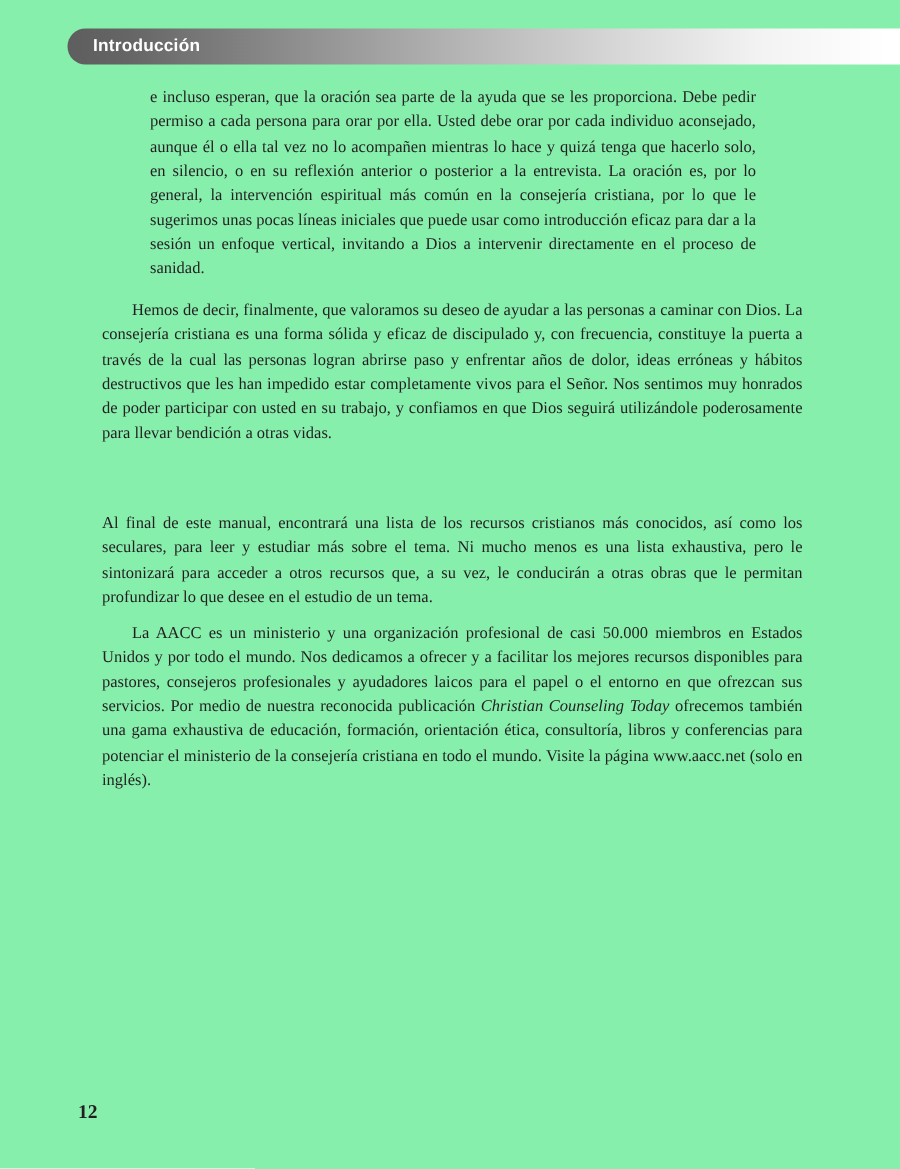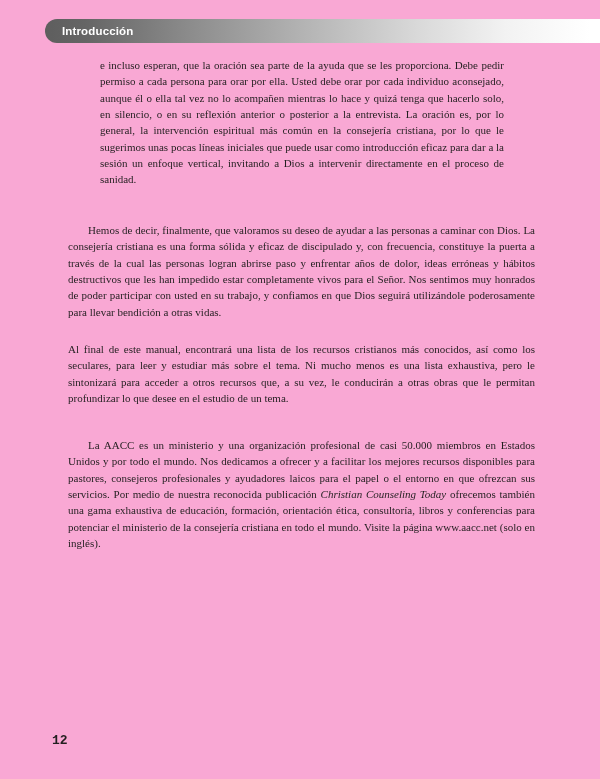--- a/index.html
+++ b/index.html
@@ -14,21 +14,21 @@
     position: relative;
     overflow: hidden;
     font-family: "Liberation Serif", "DejaVu Serif", serif;
     color: #231f20;
     -webkit-font-smoothing: antialiased;
   }
 
   .page {
     position: absolute;
     inset: 0;
-    background: #f9a8d4;
+    background: #86efac;
   }
 
   
   .runhead {
     position: absolute;
     left: 45px;
     top: 19px;
     width: 555px;
     height: 24px;
     border-radius: 12px 0 0 12px;
@@ -78,21 +78,20 @@
     margin: 0;
     font-size: 11px;
     line-height: 16.35px;
     text-align: justify;
     text-justify: inter-word;
     color: #231f20;
     hyphens: none;
   }
   p.body.indent {
     text-indent: 20px;
-    margin-top: 23px;
   }
 
   h2.section-title {
     margin: 0;
     font-family: "Liberation Sans", "DejaVu Sans", sans-serif;
     font-weight: bold;
     font-size: 18.5px;
     letter-spacing: 0.2px;
     color: #3a3a3c;
     text-transform: none;
@@ -103,21 +102,21 @@
 
   em.title-italic {
     font-style: italic;
   }
 
   
   .folio {
     position: absolute;
     left: 52px;
     top: 733px;
-    font-family: Liberation Mono, monospace;
+    font-family: Liberation Serif, serif;
     font-weight: bold;
     font-size: 13px;
     color: #231f20;
     text-align: right;
   }
 </style>
 </head>
 <body>
 
 <div class="page">

